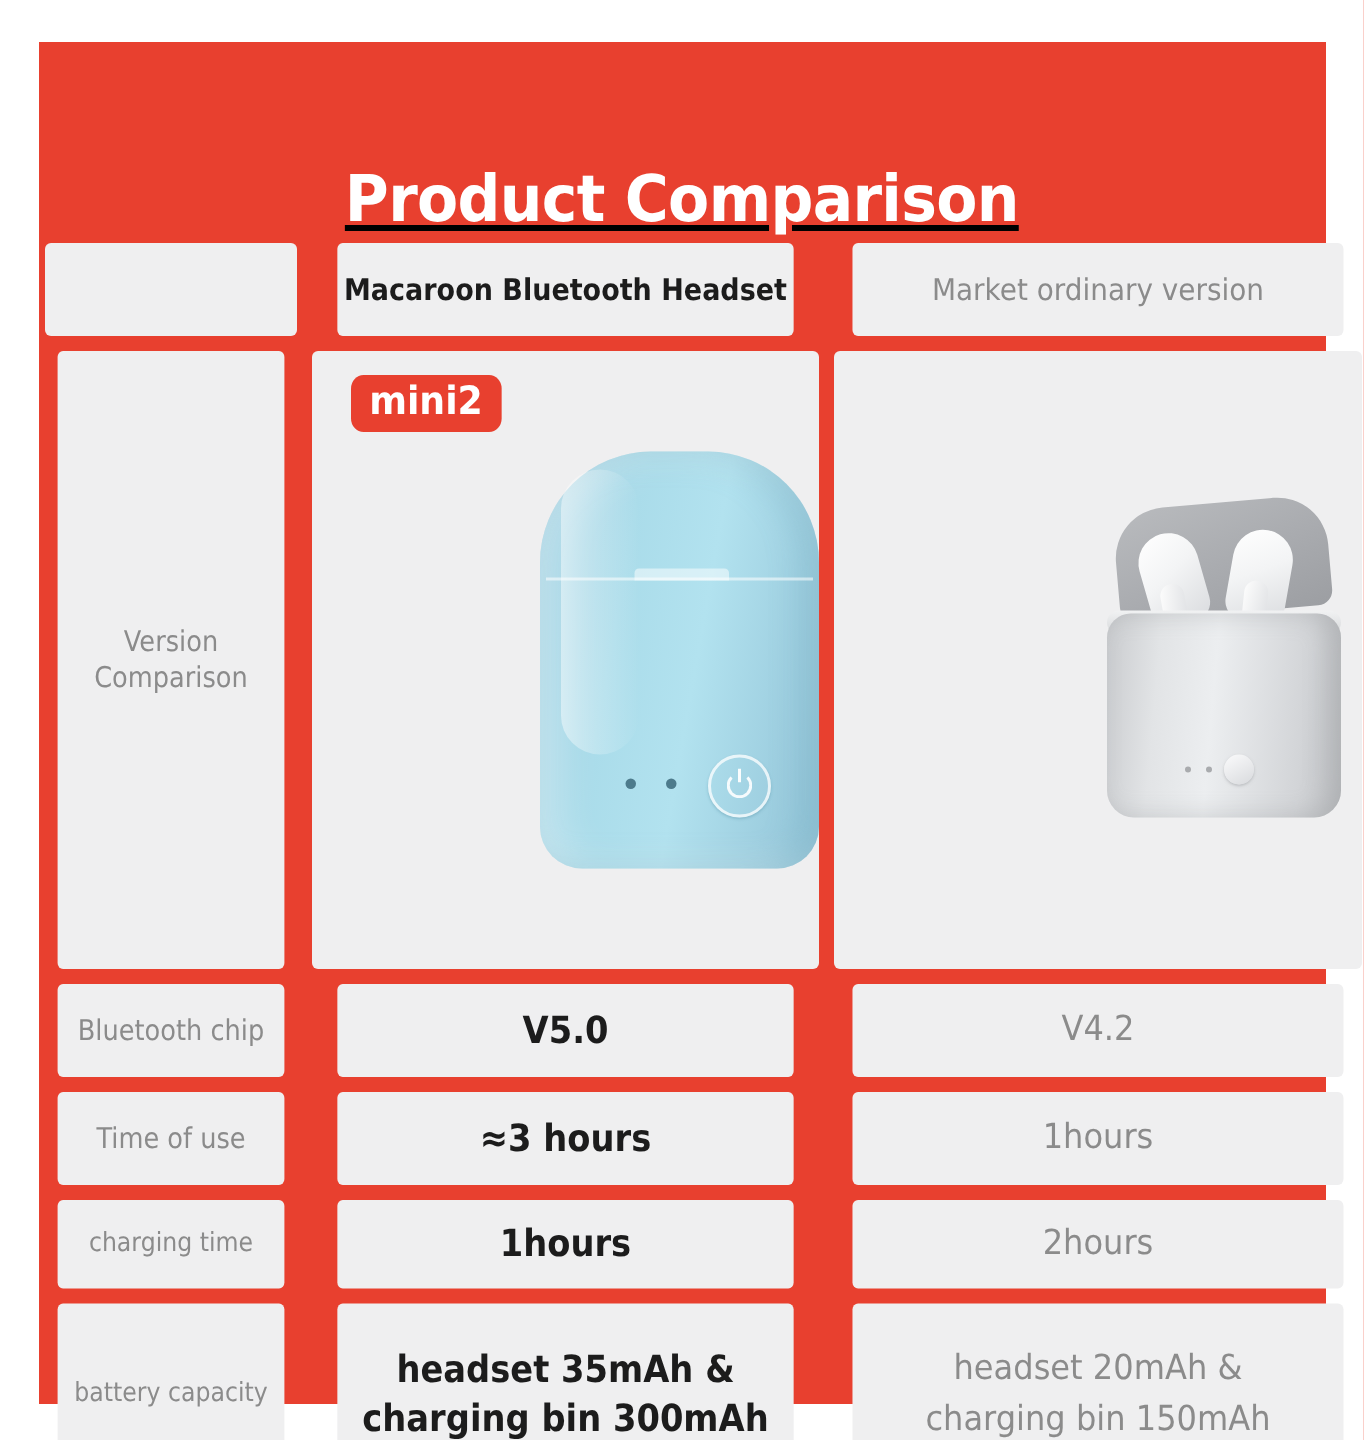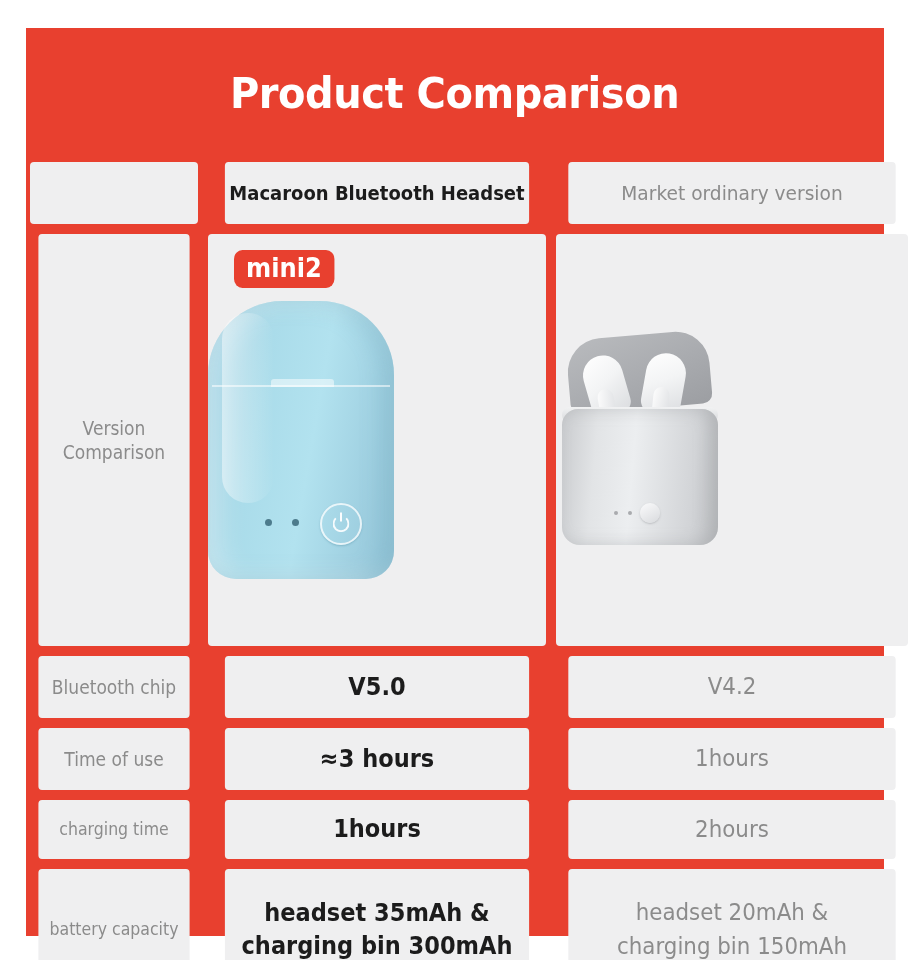--- a/index.html
+++ b/index.html
@@ -28,22 +28,23 @@
   }
 
   
   #title-bar {
     position: absolute;
     left: 0;
     top: 0;
     width: 858px;
     height: 130px;
     display: flex;
-    align-items: center;
+    align-items: flex-end;
     justify-content: center;
+    text-decoration: underline;
   }
   #title-text {
     color: #ffffff;
     font-family: "DejaVu Sans", sans-serif;
     font-weight: bold;
     font-size: 43px;
     letter-spacing: -0.5px;
     transform: scaleX(0.93);
     white-space: nowrap;
   }
@@ -125,21 +126,21 @@
     padding: 5px 13px 7px 13px;
     font-family: "DejaVu Sans", sans-serif;
     font-weight: bold;
     font-size: 26px;
     line-height: 1;
     transform: scaleX(0.93);
     transform-origin: left center;
   }
 
   
-  .product-cell { align-items: center; justify-content: flex-start; }
+  .product-cell { align-items: center; justify-content: flex-end; }
   .art { position: relative; }
 
   
   #blue-case { width: 186px; height: 278px; }
   #blue-body {
     position: absolute;
     left: 0; top: 0;
     width: 186px; height: 278px;
     background: linear-gradient(100deg,#9ccfe1 0%, #aadcea 30%, #b2e2ef 55%, #9acbdd 88%, #8fc2d6 100%);
     border-radius: 74px 74px 28px 28px;

